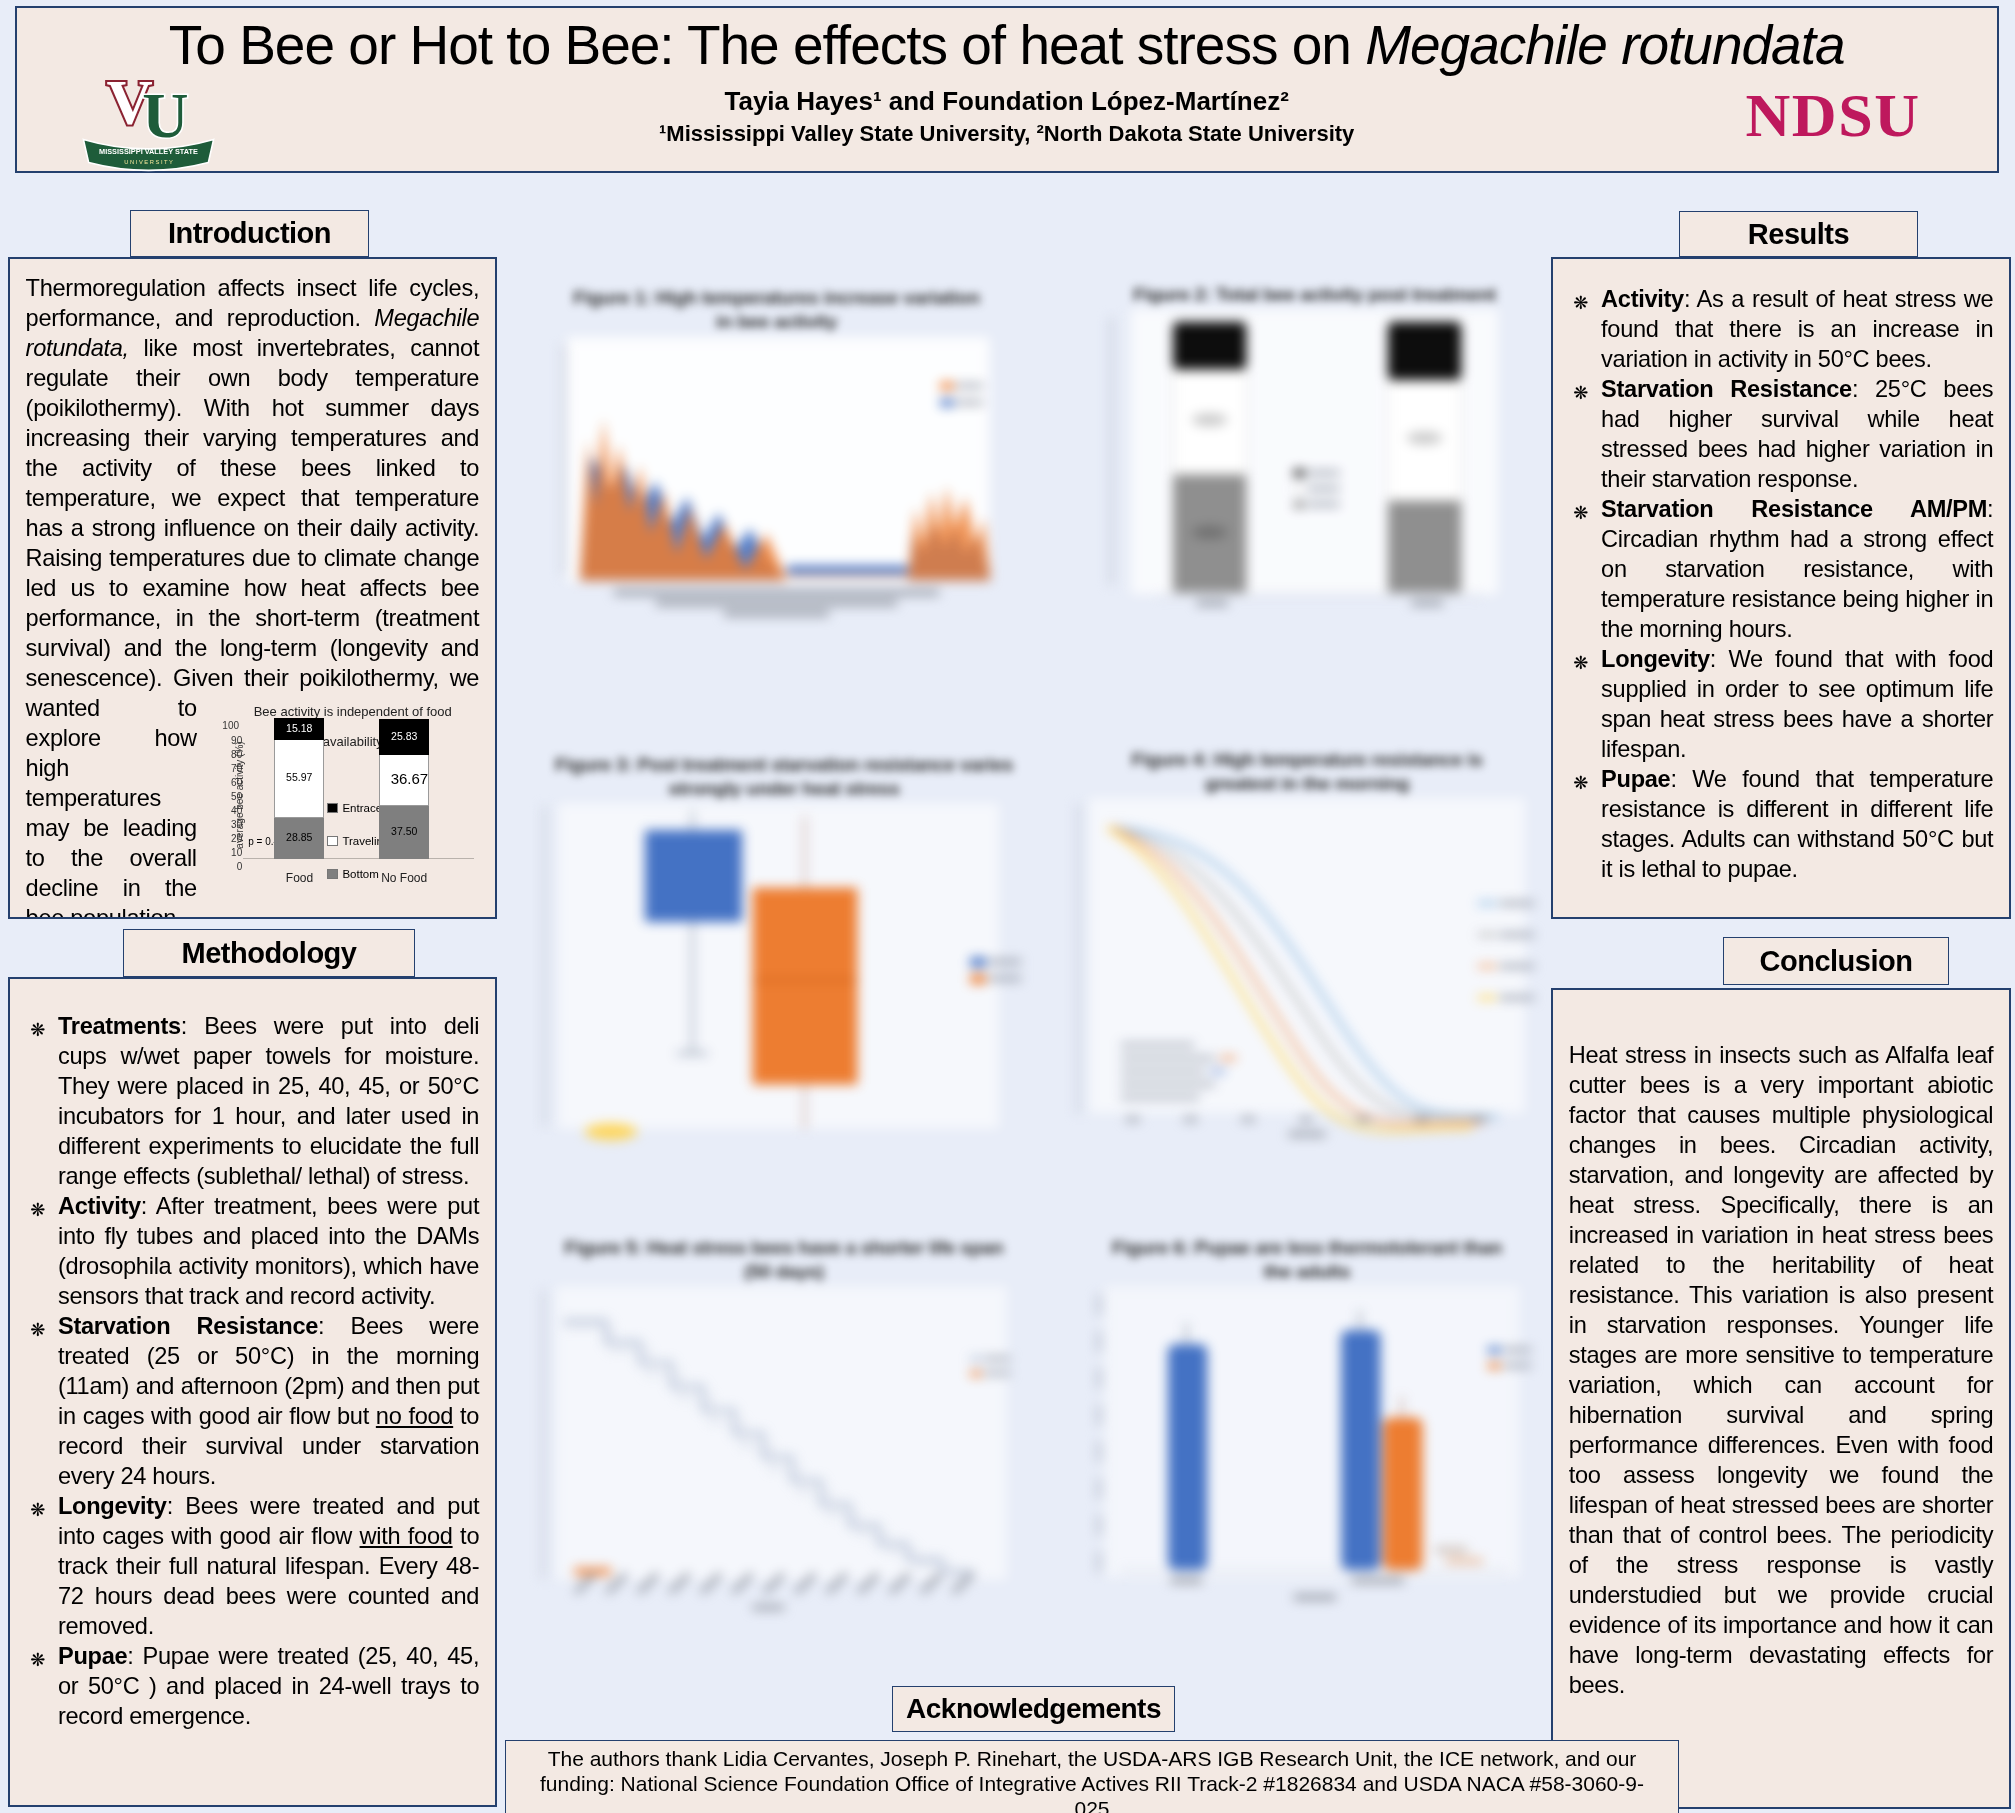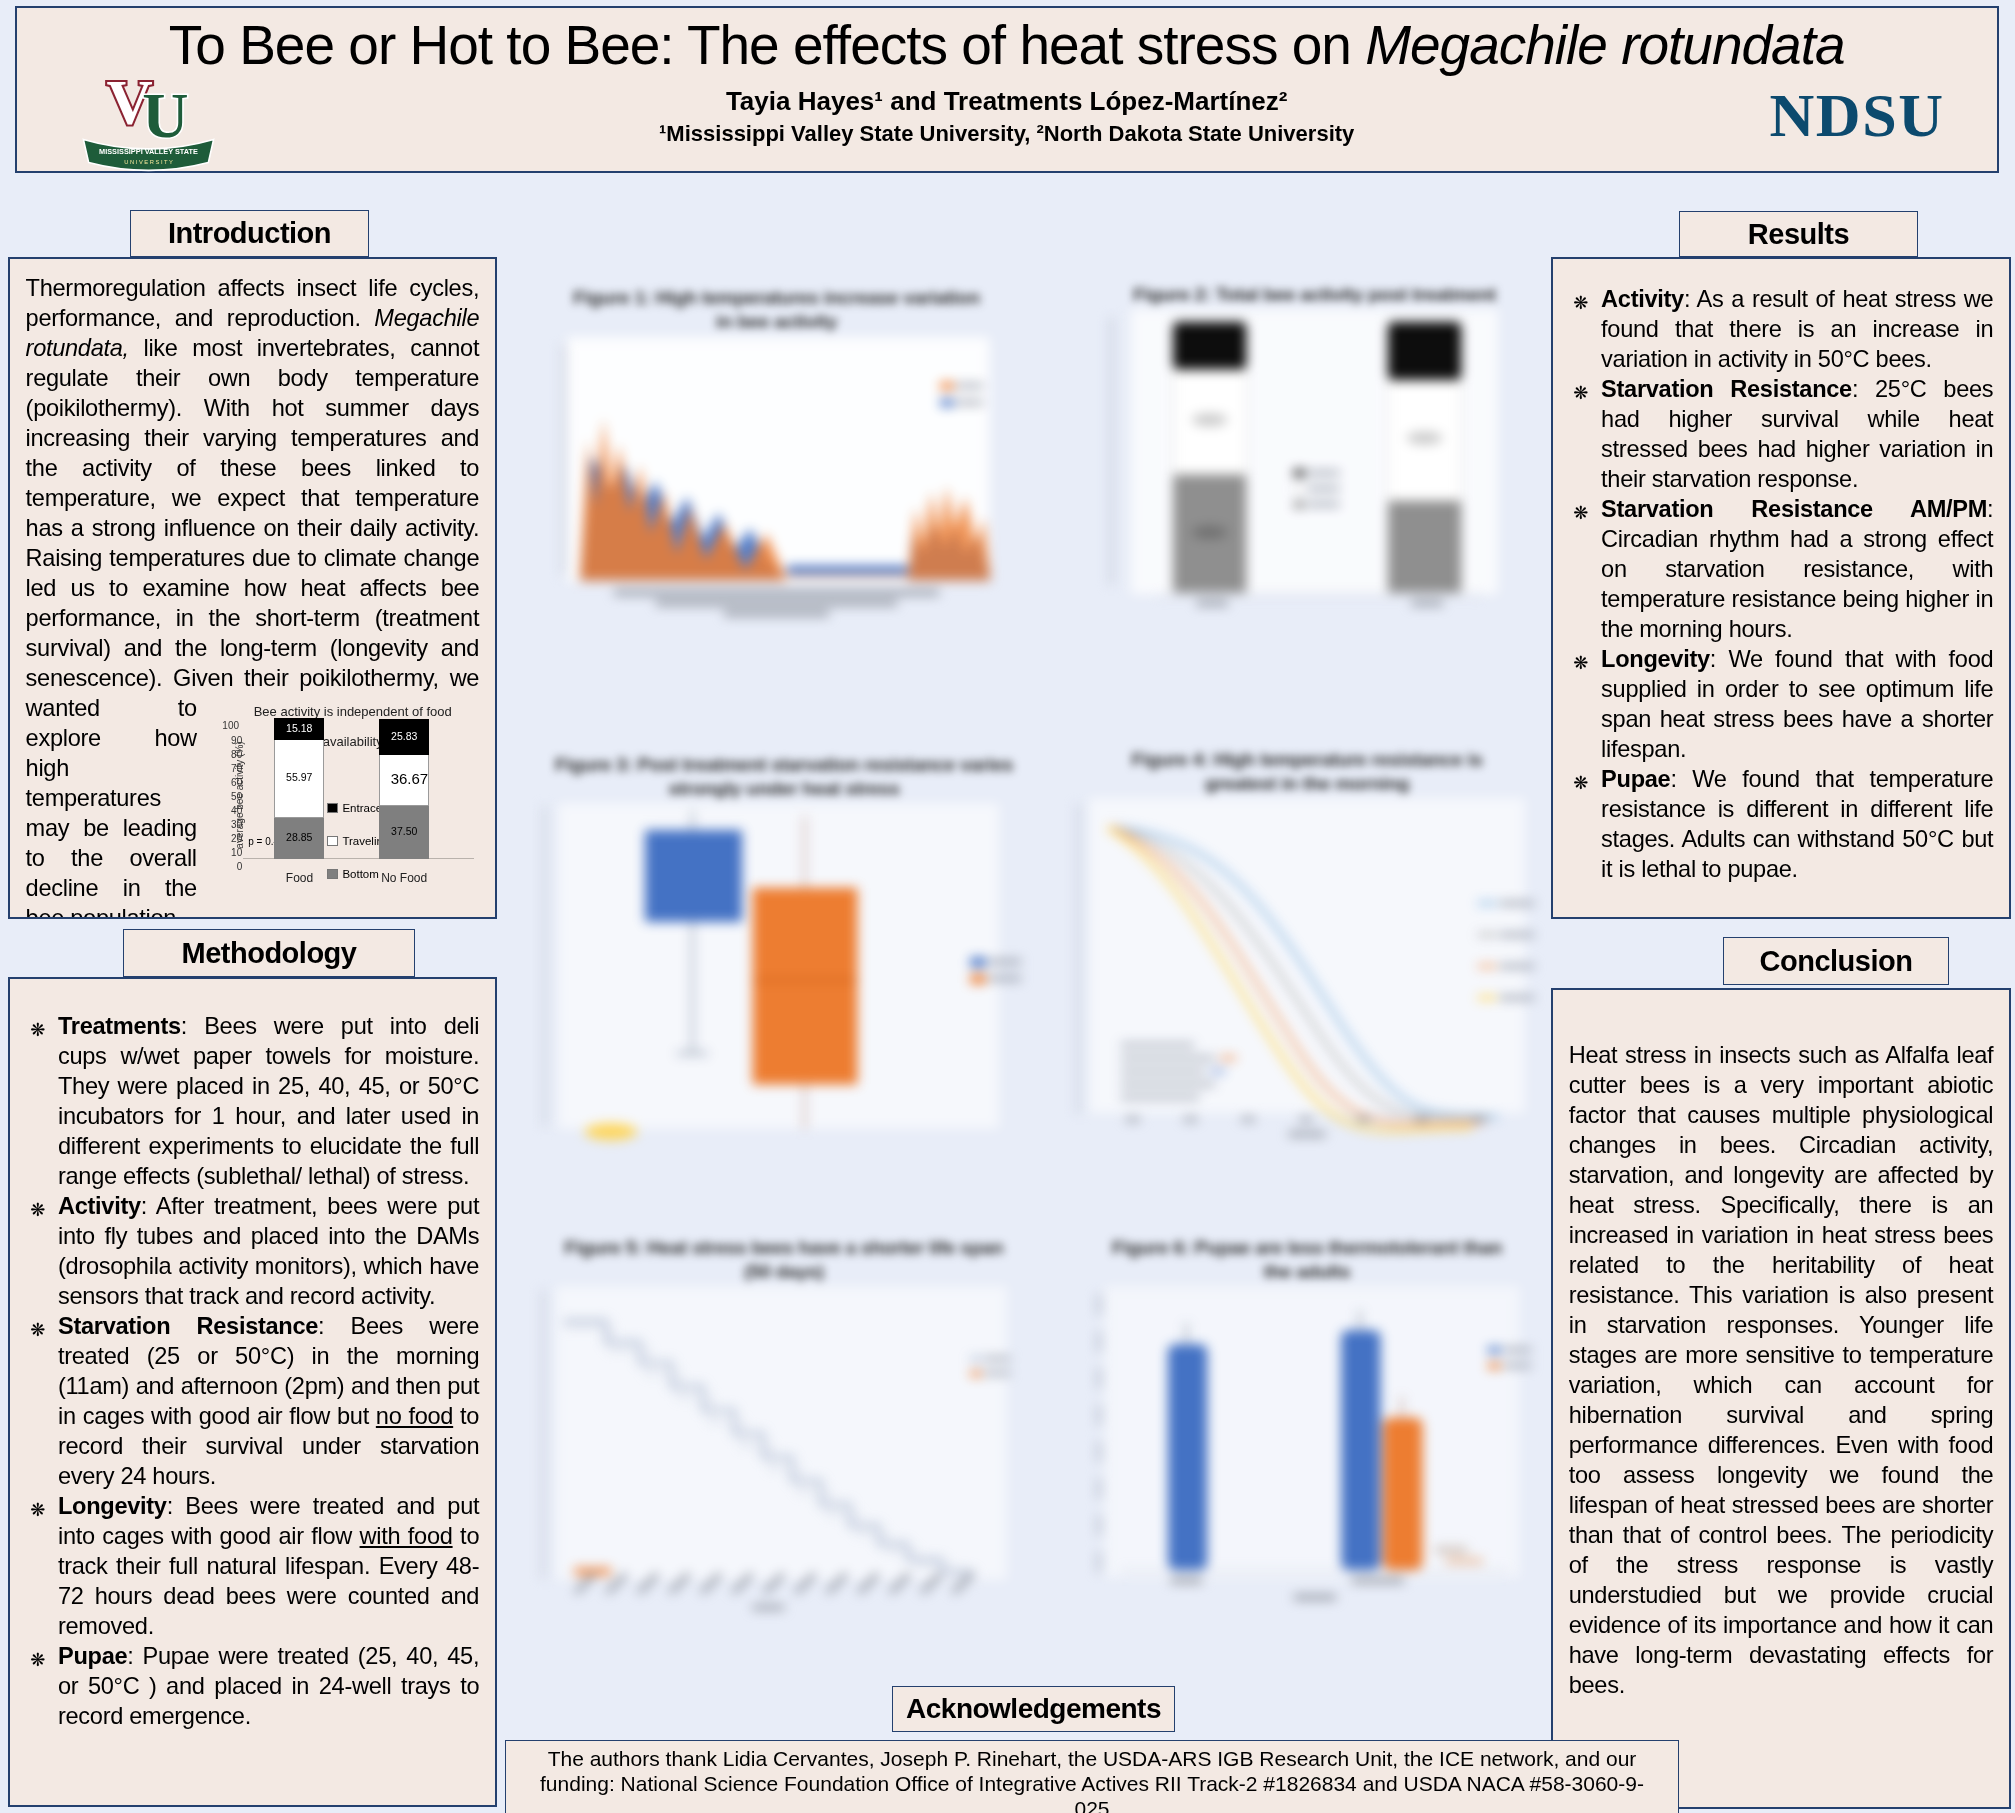--- a/index.html
+++ b/index.html
@@ -7,22 +7,22 @@
         font-family:"Liberation Sans",sans-serif;color:#000;overflow:hidden;}
   
   .header{position:absolute;left:14.7px;top:6.3px;width:1984px;height:167px;
           background:#f3e9e3;border:2.1px solid #24406e;box-sizing:border-box;}
   .htitle{position:absolute;left:0;right:0;top:5.2px;text-align:center;
           font-size:55px;font-weight:normal;letter-spacing:-1px;white-space:nowrap;}
   .hauthors{position:absolute;left:0;right:0;top:78px;text-align:center;
           font-size:26px;font-weight:bold;}
   .haffil{position:absolute;left:0;right:0;top:113px;text-align:center;
           font-size:22px;font-weight:bold;}
-  .ndsu{position:absolute;right:52px;top:72px;font-family:"Liberation Serif",serif;
-        font-weight:bold;font-size:62px;color:#0c4a6e;letter-spacing:1.6px;text-align:center;}
+  .ndsu{position:absolute;right:76px;top:72px;font-family:"Liberation Serif",serif;
+        font-weight:bold;font-size:62px;color:#be185d;letter-spacing:1.6px;text-align:center;}
   .mvsu{position:absolute;left:58px;top:63px;}
   
   .tbox{position:absolute;background:#f3e9e3;border:1.6px solid #24406e;box-sizing:border-box;
         display:flex;align-items:center;justify-content:center;font-weight:bold;
         font-size:29px;letter-spacing:-0.5px;z-index:3;}
   .panel{position:absolute;background:#f3e9e3;border:2.1px solid #24406e;box-sizing:border-box;
         padding:13.6px 15.7px;font-size:23.6px;line-height:30px;text-align:justify;
         letter-spacing:-0.3px;overflow:hidden;z-index:2;}
   .panel i{font-style:italic;}
   .bullet{display:flex;gap:8.4px;}
@@ -46,21 +46,21 @@
   .ackpanel{position:absolute;background:#f3e9e3;border:1.6px solid #24406e;box-sizing:border-box;
         font-size:21px;line-height:25px;text-align:center;padding:5.2px 19px;z-index:2;}
 </style>
 </head>
 <body>
 
 <div class="page">
 
   <div class="header">
     <div class="htitle"><span>To Bee or Hot to Bee: The effects of heat stress on </span><i>Megachile rotundata</i></div>
-    <div class="hauthors">Tayia Hayes¹ and Treatments López-Martínez²</div>
+    <div class="hauthors">Tayia Hayes¹ and Foundation López-Martínez²</div>
     <div class="haffil">¹Mississippi Valley State University, ²North Dakota State University</div>
     <div class="mvsu">
       <svg width="147" height="108" viewBox="0 0 280 205">
         <text x="60" y="100" font-size="122" font-weight="bold" font-family="Liberation Serif,serif" fill="#ffffff" stroke="#8b2332" stroke-width="8" paint-order="stroke">V</text>
         <text x="128" y="126" font-size="122" font-weight="bold" font-family="Liberation Serif,serif" fill="#1e5c3a" stroke="#ffffff" stroke-width="6" paint-order="stroke">U</text>
         <path d="M16,130 Q140,166 264,130 L254,174 Q140,204 26,174 Z" fill="#1e5c3a" stroke="#fff" stroke-width="3"></path>
         <text x="140" y="158" text-anchor="middle" font-size="14" font-weight="bold" fill="#ffffff">MISSISSIPPI VALLEY STATE</text>
         <text x="140" y="176" text-anchor="middle" font-size="11" fill="#f4e79a">U N I V E R S I T Y</text>
       </svg>
     </div>

